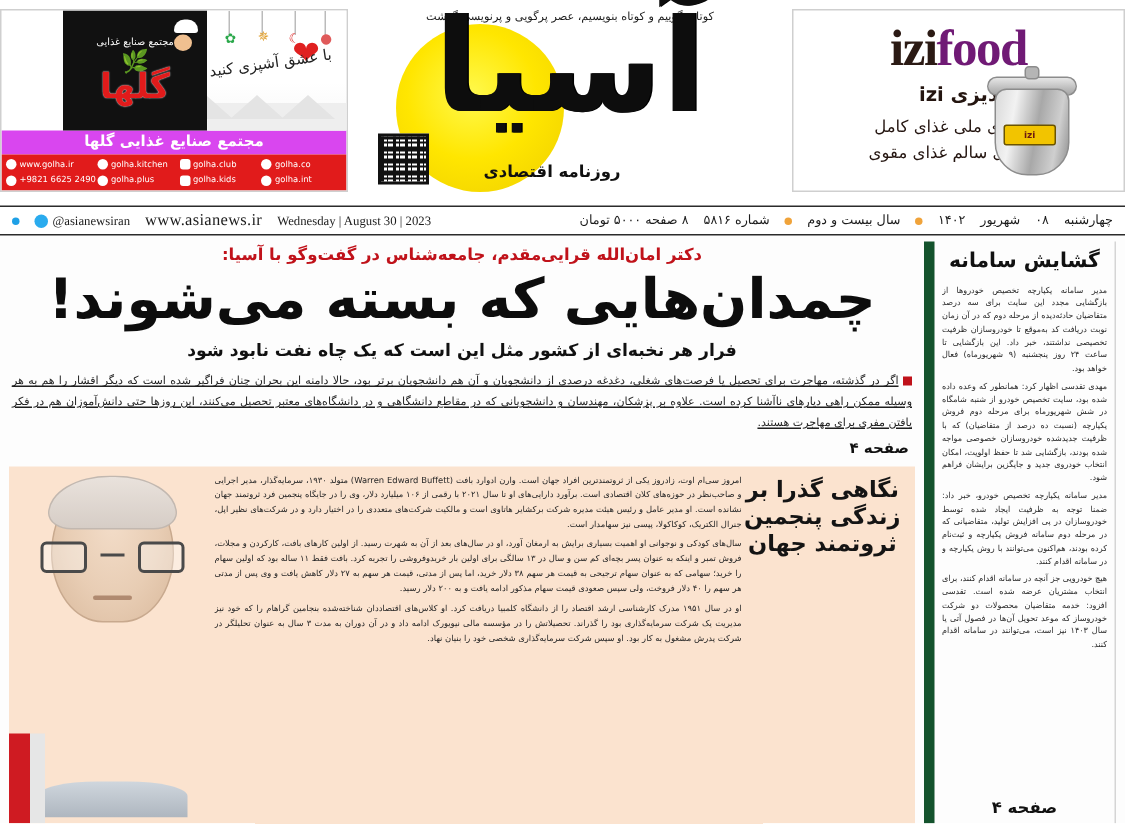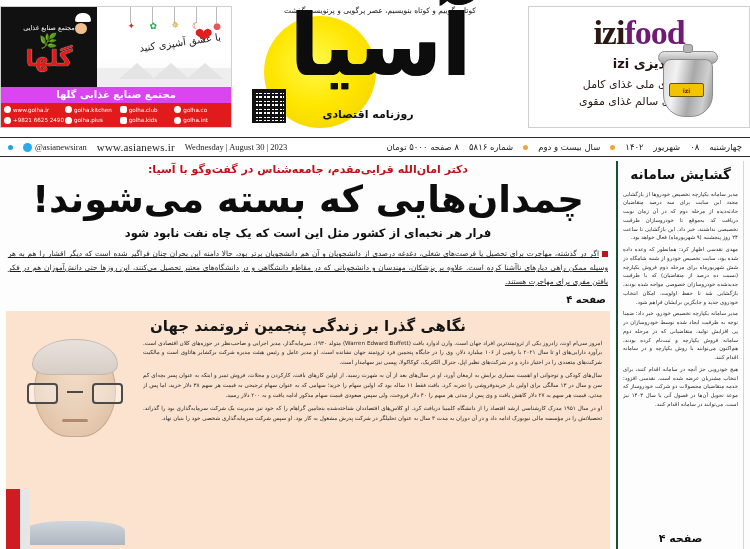--- a/index.html
+++ b/index.html
@@ -145,21 +145,21 @@
     background:
       linear-gradient(180deg, transparent 0 45%, #eee 45% 100%);
   }
   .mtn {
     position:absolute; bottom:8px; width:0; height:0;
     border-left: 18px solid transparent; border-right: 18px solid transparent;
     border-bottom: 16px solid #e4e4e4;
   }
   .golha-logo {
     width: 96px; background:#111; position:relative;
-    display:flex; flex-direction:column; align-items:center; justify-content:center;
+    display:flex; flex-direction:column; align-items:center; justify-content:center;margin-left:41px;
   }
   .golha-logo-top { font-size:6.5px; color:#fff; margin-bottom:2px; }
   .golha-leaf { color:#1faa43; font-size:15px; line-height:1; }
   .golha-word {
     font-size:23px; font-weight:bold; color:#e11b1b;
     line-height:1; margin-top:-2px;
     text-shadow: 0 0 1px #fff;
   }
   .chef {
     position:absolute; right:6px; top:6px;
@@ -207,21 +207,21 @@
 
   
   .content {
     flex: 1 1 auto; display:flex; flex-direction:row;
     padding: 4px 6px 0 6px; gap: 6px; overflow:hidden;
   }
 
   
   .sidebar {
     flex: 0 0 128px; border-right:1px solid #d5d5d5;
-    border-left:2px solid #14532d;
+    border-left:7px solid #14532d;
     padding: 4px 5px; display:flex; flex-direction:column;
     background:#fdfdfd;
   }
   .side-head {
     font-size:13.5px; font-weight:bold; color:#111;
     line-height:1.45; text-align:center; margin-bottom:5px;
   }
   .side-body {
     font-size:5.4px; color:#2a2a2a; line-height:1.62;
     text-align:justify; flex:1 1 auto; overflow:hidden;
@@ -257,21 +257,21 @@
   }
   .page-ref {
     font-size:10px; font-weight:bold; color:#111;
     margin-top:5px; text-align:right; padding-right:4px;
   }
 
   
   .buffett {
     margin-top: 6px; background:#fbe3cf; flex:1 1 auto;
     padding: 6px 8px 4px 8px; position:relative; overflow:hidden;
-    display:flex; flex-direction:column;
+    display:flex; flex-direction:row;
   }
   .buffett-head {
     font-size:15px; font-weight:bold; color:#141414;
     text-align:center; margin-bottom:4px;
   }
   .buffett-inner { display:flex; flex-direction:row; gap:7px; flex:1 1 auto; overflow:hidden; }
   .buffett-text {
     flex:1 1 auto; font-size:5.6px; color:#262626;
     line-height:1.78; text-align:justify; overflow:hidden;
   }

